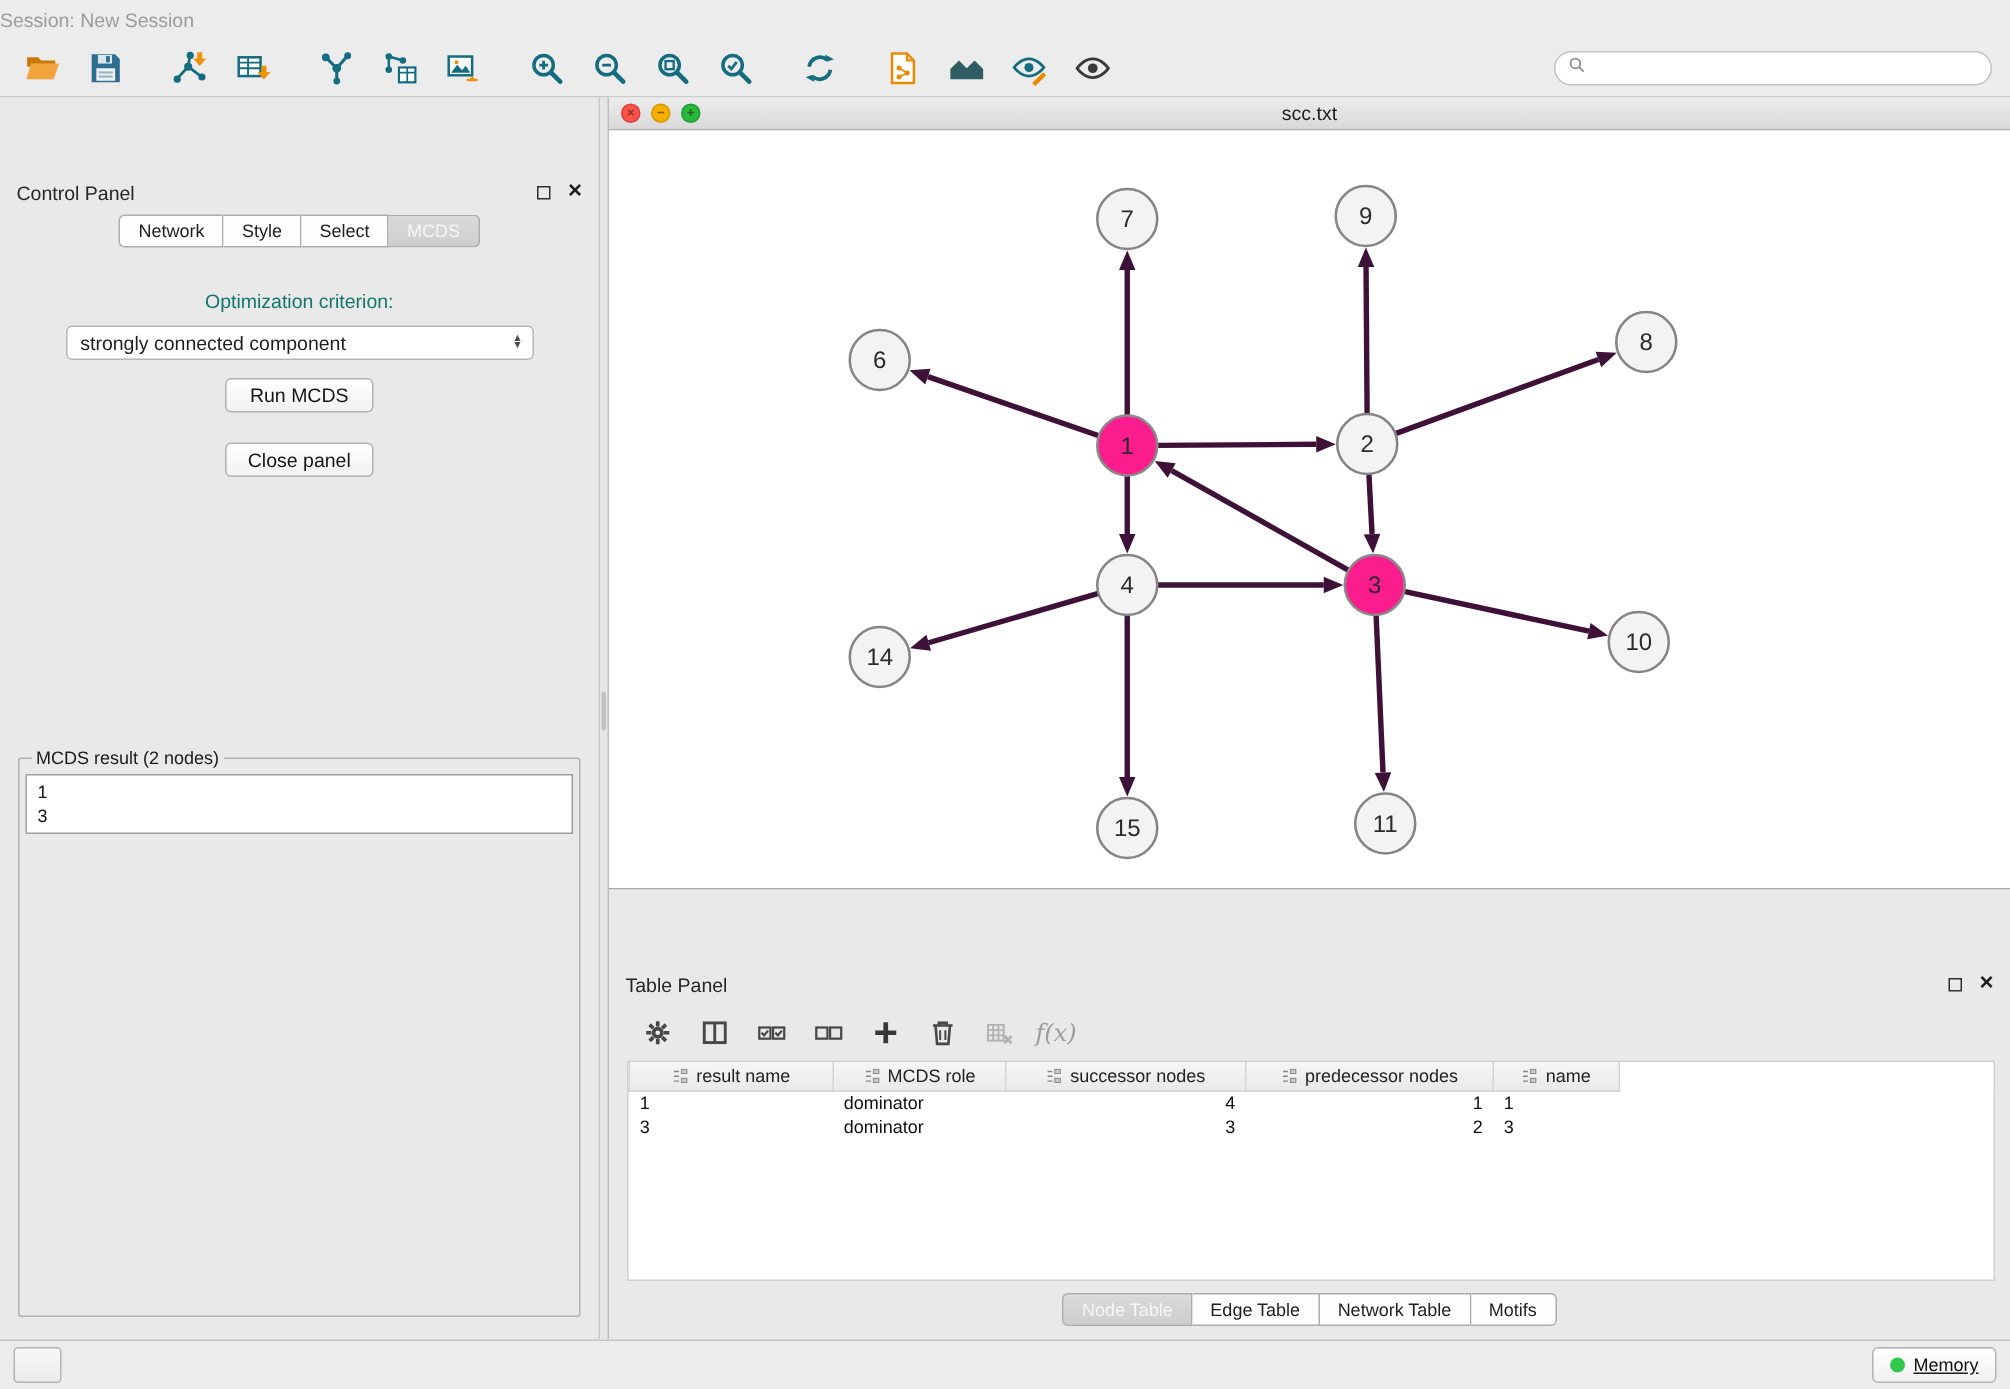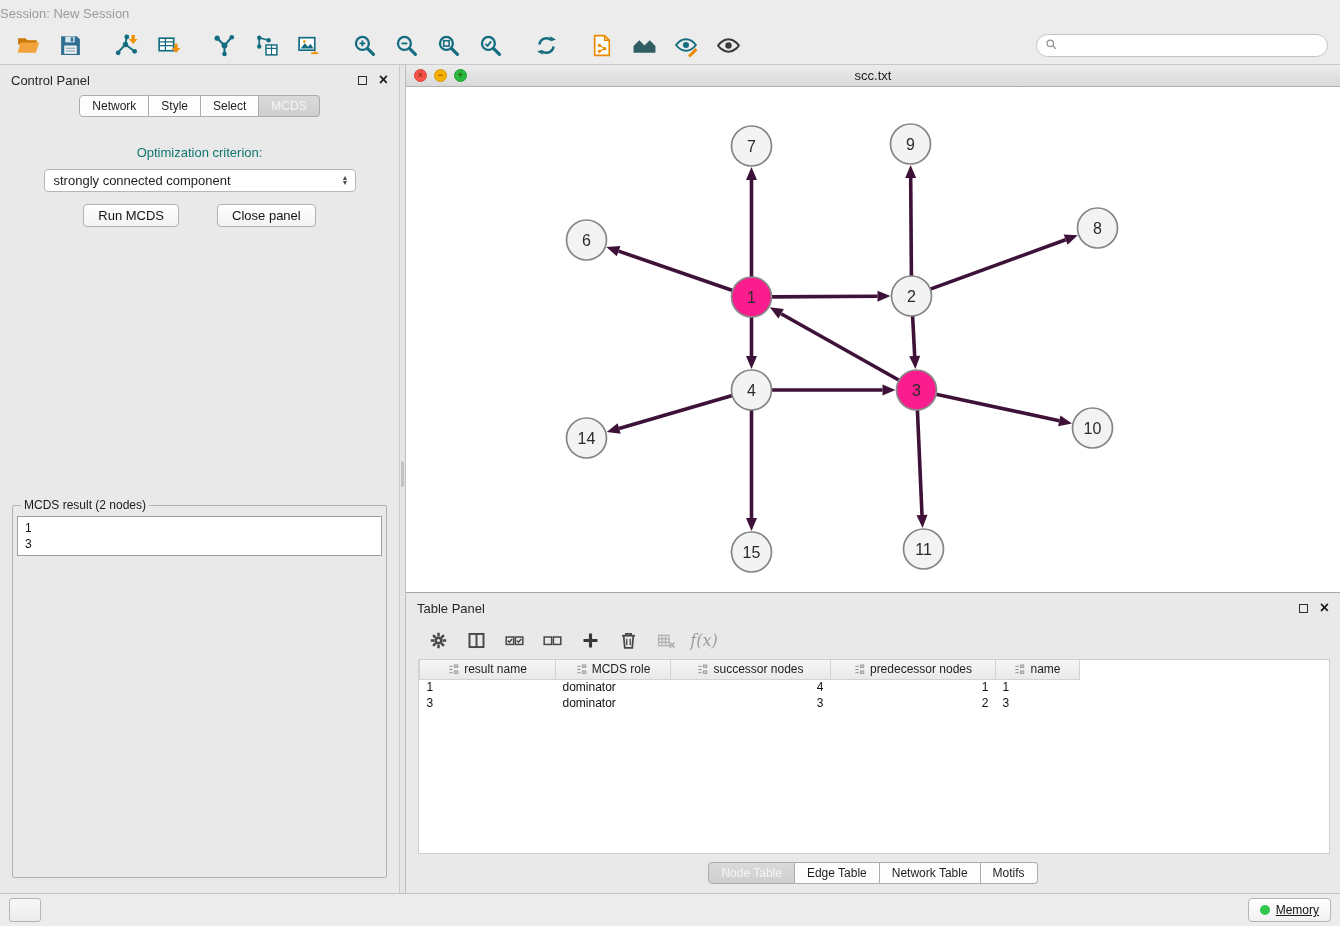--- a/index.html
+++ b/index.html
@@ -18,36 +18,36 @@
   .search-wrap { margin-left:auto; width:292px; height:23px; background:#fff; border:1px solid #c4c4c4; border-radius:12px; display:flex; align-items:center; padding:0 8px; gap:4px; }
   .search-wrap svg { width:13px; height:13px; }
   .search-input { border:none; outline:none; flex:1; font-size:12px; background:transparent; font-family:inherit; }
 
   .main { flex:1; display:flex; min-height:0; }
 
   .control-panel { width:399px; background:#e9e9e9; display:flex; flex-direction:column; flex:0 0 auto; }
   .v-divider { width:7px; background:#e6e6e6; border-left:1px solid #cacaca; border-right:1px solid #bdbdbd; flex:0 0 auto; position:relative; }
   .v-divider .grip { position:absolute; left:1px; top:396px; width:3px; height:26px; background:#c2c2c2; border-radius:2px; }
 
-  .panel-header { height:30px; display:flex; align-items:center; padding:0 11px; font-size:13px; color:#262626; flex:0 0 auto; }
+  .panel-header { height:30px; display:flex; align-items:center; padding:0 11px; font-size:13px; color:#262626; flex:0 0 auto;margin-top:48px; }
   .panel-header .spacer { flex:1; }
   .float-box { width:9px; height:9px; border:1.5px solid #2e2e2e; display:inline-block; margin-right:12px; }
   .close-x { font-size:16px; font-weight:bold; color:#1d1d1d; line-height:1; }
 
   .seg { display:flex; justify-content:center; }
   .seg-btn { border:1px solid #acacac; border-left:none; background:#fdfdfd; font-size:12px; padding:3px 12px; color:#1e1e1e; font-family:inherit; }
   .seg-btn:first-child { border-left:1px solid #acacac; border-radius:4px 0 0 4px; }
   .seg-btn:last-child { border-radius:0 4px 4px 0; }
   .seg-btn.active { background:linear-gradient(#dadada,#cecece); color:#f6f6f6; }
 
   .cp-body { flex:1; display:flex; flex-direction:column; align-items:center; padding-top:8px; min-height:0; }
   .opt-label { font-size:13px; margin-top:20px; color:#0f766e; }
   .dropdown { margin-top:9px; width:312px; height:23px; background:#fff; border:1px solid #b6b6b6; border-radius:4px; display:flex; align-items:center; padding:0 6px 0 9px; font-size:13px; }
   .dd-arrows { margin-left:auto; display:flex; flex-direction:column; line-height:0.6; font-size:7px; color:#4c4c4c; }
-  .btn-row { margin-top:12px; display:flex; gap:38px; }
+  .btn-row { margin-top:12px; display:flex; gap:20px;flex-direction:column; }
   .mac-btn { background:linear-gradient(#ffffff,#f2f2f2); border:1px solid #b2b2b2; border-radius:4px; font-size:13px; padding:3px 14px; font-family:inherit; color:#141414; }
 
   .result-fieldset { margin:auto 12px 15px 12px; align-self:stretch; height:380px; border:1px solid #b0b0b0; border-radius:2px; padding:4px; display:flex; flex-direction:column; }
   .result-fieldset legend { font-size:12px; padding:0 3px; margin-left:4px; color:#1a1a1a; }
   .result-inner { flex:1; background:#fff; border:1px solid #9d9d9d; font-size:12px; padding:3px 7px; overflow:auto; }
   .result-line { line-height:16px; color:#111; }
 
   .right-col { flex:1; display:flex; flex-direction:column; min-width:0; background:#e9e9e9; }
   .net-window { height:528px; display:flex; flex-direction:column; border-bottom:1px solid #a8a8a8; flex:0 0 auto; }
   .win-titlebar { height:22px; background:linear-gradient(#ececec,#d9d9d9); border-bottom:1px solid #b3b3b3; position:relative; display:flex; align-items:center; justify-content:center; font-size:13px; color:#1c1c1c; flex:0 0 auto; }

